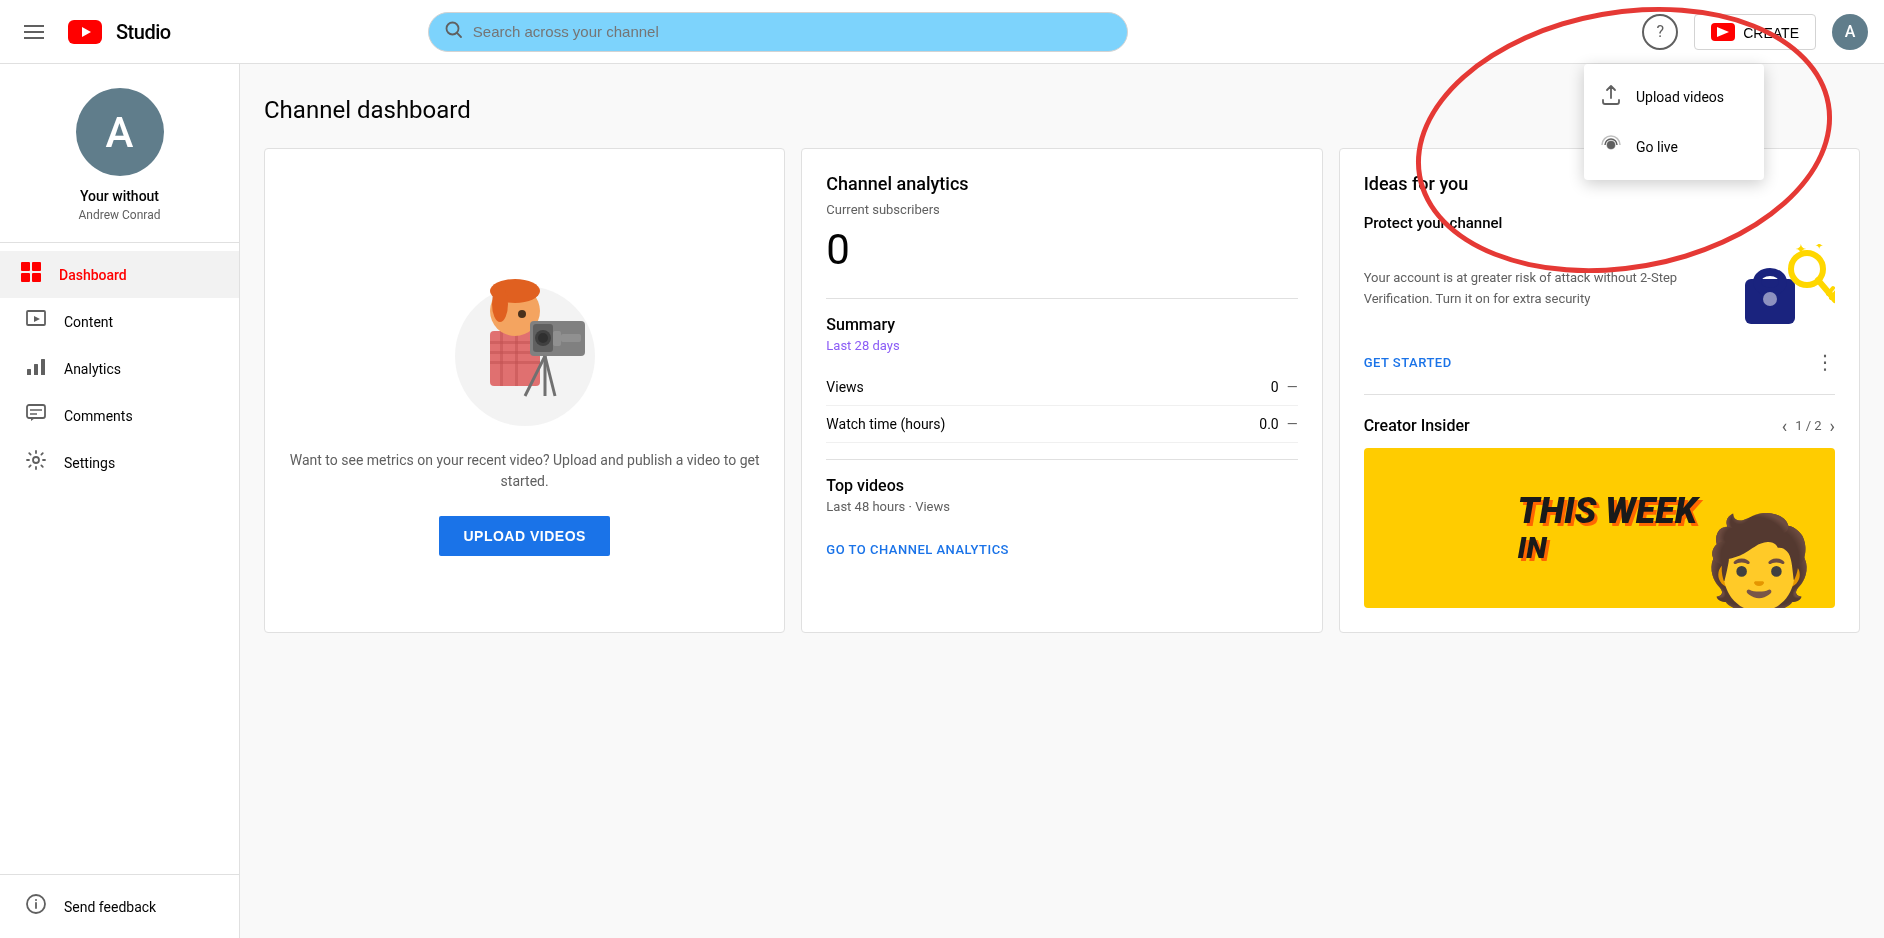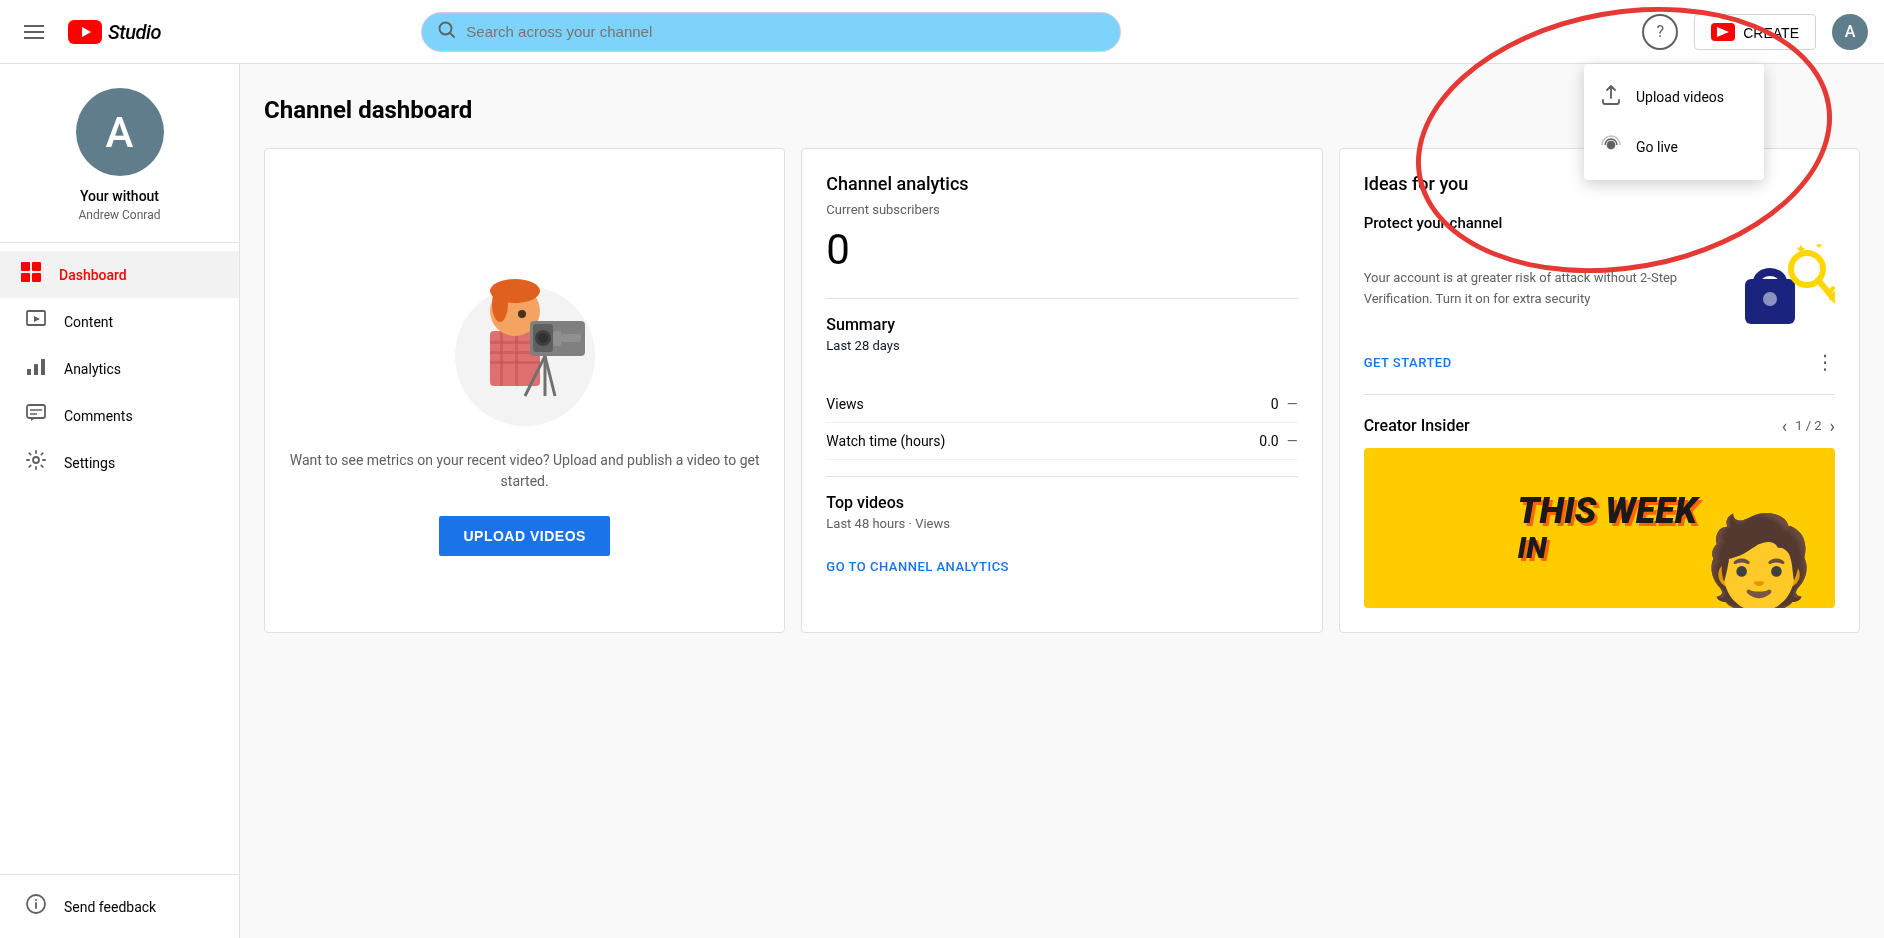--- a/index.html
+++ b/index.html
@@ -12,21 +12,21 @@
       height: 64px;
       background: #fff;
       padding: 0 16px;
       border-bottom: 1px solid #e0e0e0;
       position: fixed;
       top: 0; left: 0; right: 0;
       z-index: 100;
     }
     .nav-left { display: flex; align-items: center; gap: 16px; }
     .hamburger { font-size: 20px; cursor: pointer; padding: 8px; color: #606060; }
-    .logo { display: flex; align-items: center; gap: 6px; text-decoration: none; color: #030303; font-style: italic; }
+    .logo { display: flex; align-items: center; gap: 14px; text-decoration: none; color: #030303; }
     .logo-icon { width: 34px; height: 24px; }
     .logo-text { font-size: 20px; font-weight: 500; letter-spacing: -0.5px; }
 
     .search-bar {
       flex: 1;
       max-width: 700px;
       margin: 0 auto;
       display: flex;
       align-items: center;
       border: 1px solid #d3d3d3;
@@ -175,21 +175,21 @@
     
     .main-content {
       margin-left: 240px;
       margin-top: 64px;
       padding: 32px 24px;
       height: calc(100vh - 64px);
       overflow-y: auto;
     }
     .page-title {
       font-size: 24px;
-      font-weight: 700;
+      font-weight: 400;
       margin-bottom: 24px;
     }
     .dashboard-grid {
       display: grid;
       grid-template-columns: 1fr 1fr 1fr;
       gap: 16px;
     }
 
     
     .card {
@@ -231,21 +231,21 @@
       border-radius: 2px;
       cursor: pointer;
     }
 
     
     .analytics-title { font-size: 18px; font-weight: 500; margin-bottom: 8px; }
     .subscribers-label { font-size: 13px; color: #606060; margin-bottom: 8px; }
     .subscribers-count { font-size: 42px; font-weight: 400; margin-bottom: 24px; }
     .divider { border: none; border-top: 1px solid #e0e0e0; margin: 16px 0; }
     .summary-title { font-size: 16px; font-weight: 500; margin-bottom: 4px; }
-    .summary-period { font-size: 13px; color: #0f172a; margin-bottom: 33px; }
+    .summary-period { font-size: 13px; color: #8b5cf6; margin-bottom: 16px; }
     .metric-row {
       display: flex;
       justify-content: space-between;
       align-items: center;
       padding: 10px 0;
       border-bottom: 1px solid #f0f0f0;
       font-size: 14px;
     }
     .metric-value { display: flex; align-items: center; gap: 8px; color: #030303; }
     .metric-dash { color: #606060; }

